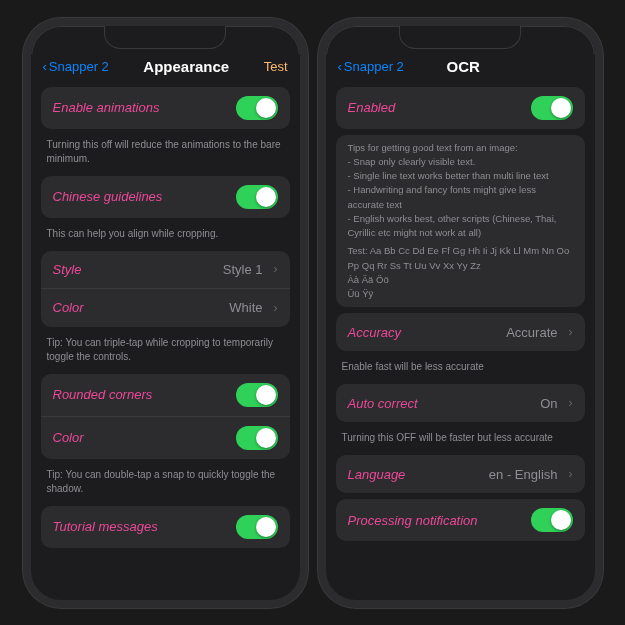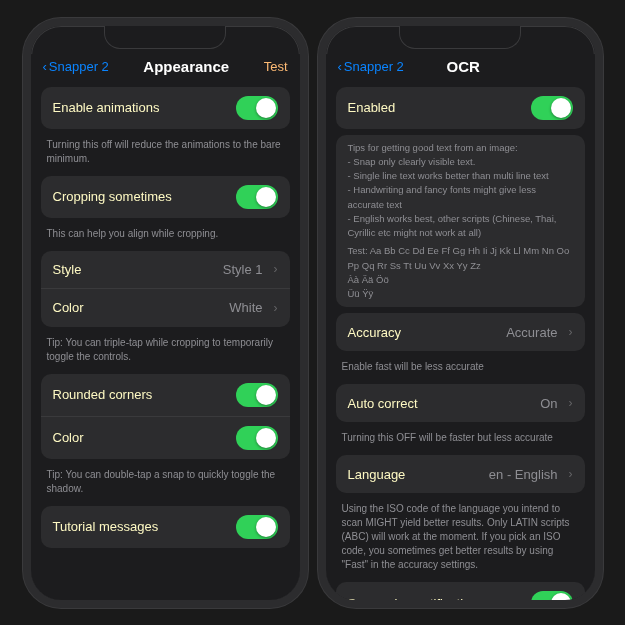--- a/index.html
+++ b/index.html
@@ -88,23 +88,24 @@
     .row {
       display: flex;
       align-items: center;
       justify-content: space-between;
       padding: 9px 12px;
       border-bottom: 0.5px solid #3a3a3c;
       min-height: 38px;
     }
     .row:last-child { border-bottom: none; }
     .row-label {
-      color: #fef9c3;
+      color: #ec4899;
       font-size: 13px;
       font-weight: 400;
+      font-style: italic;
     }
     .row-value {
       color: #8e8e93;
       font-size: 13px;
       display: flex;
       align-items: center;
       gap: 11px;
     }
     .row-chevron { color: #636366; font-size: 12px; }
     .toggle {
@@ -186,21 +187,21 @@
       <div class="section">
         <div class="row">
           <span class="row-label">Enable animations</span>
           <div class="toggle on"></div>
         </div>
       </div>
       <div class="hint-text">Turning this off will reduce the animations to the bare minimum.</div>
 
       <div class="section">
         <div class="row">
-          <span class="row-label">Cropping sometimes</span>
+          <span class="row-label">Chinese guidelines</span>
           <div class="toggle on"></div>
         </div>
       </div>
       <div class="hint-text">This can help you align while cropping.</div>
 
       <div class="section">
         <div class="row">
           <span class="row-label">Style</span>
           <div class="row-value">
             <span>Style 1</span>
@@ -313,21 +314,20 @@
 
       <div class="section">
         <div class="row">
           <span class="row-label">Language</span>
           <div class="row-value">
             <span>en - English</span>
             <span class="row-chevron">›</span>
           </div>
         </div>
       </div>
-      <div class="hint-text">Using the ISO code of the language you intend to scan MIGHT yield better results. Only LATIN scripts (ABC) will work at the moment. If you pick an ISO code, you sometimes get better results by using "Fast" in the accuracy settings.</div>
 
       <div class="section">
         <div class="row">
           <span class="row-label">Processing notification</span>
           <div class="toggle on"></div>
         </div>
       </div>
 
     </div>
   </div>

